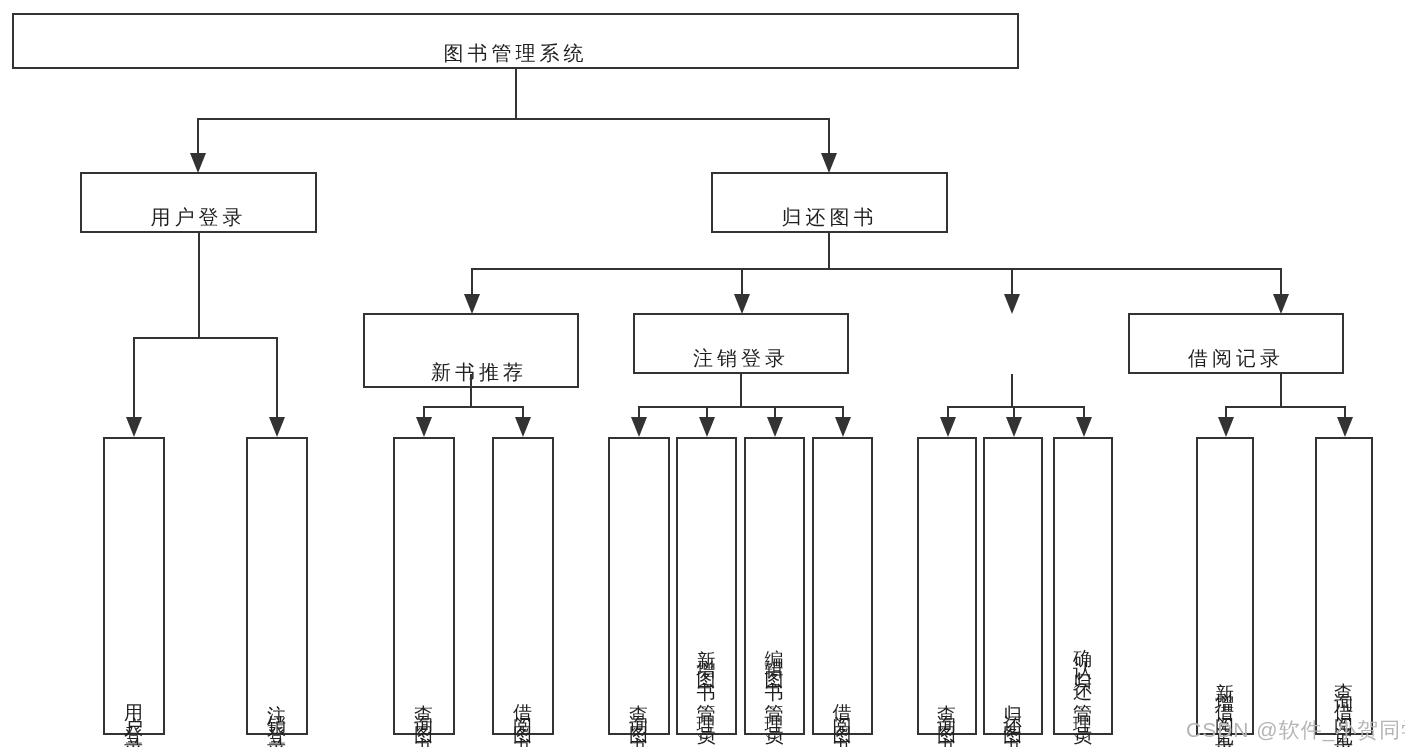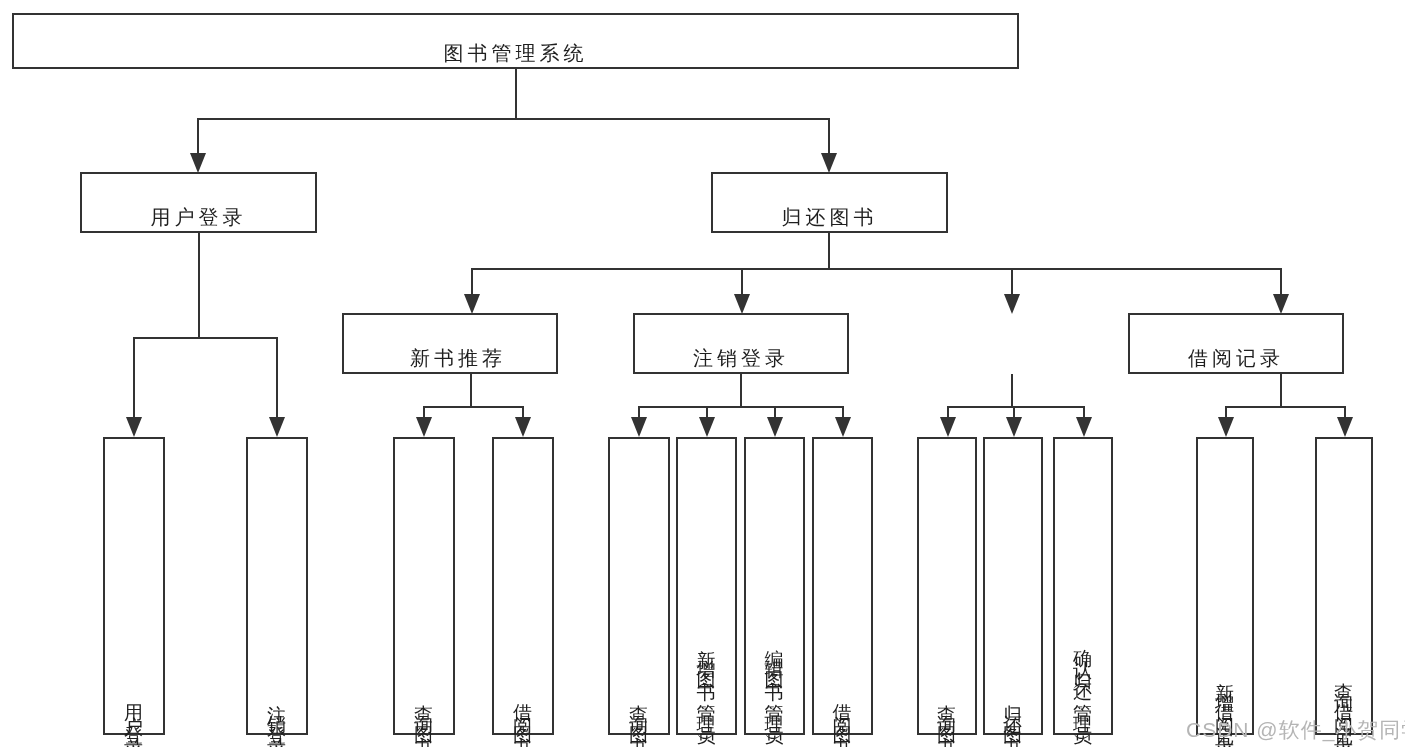--- a/index.html
+++ b/index.html
@@ -63,21 +63,21 @@
   <div class="hline" style="left:471px; top:268px; width:811px;"></div>
   <div class="vline" style="left:471px;  top:268px; height:28px;"></div>
   <div class="tri" style="left:464px;  top:294px;"></div>
   <div class="vline" style="left:741px;  top:268px; height:28px;"></div>
   <div class="tri" style="left:734px;  top:294px;"></div>
   <div class="vline" style="left:1011px; top:268px; height:28px;"></div>
   <div class="tri" style="left:1004px; top:294px;"></div>
   <div class="vline" style="left:1280px; top:268px; height:28px;"></div>
   <div class="tri" style="left:1273px; top:294px;"></div>
 
-  <div class="box" style="left:342px; top:313px; width:216px; height:61px;padding-left:16px;">
+  <div class="box" style="left:363px; top:313px; width:216px; height:75px;padding-left:16px;">
     <span class="hlabel">新书推荐</span>
   </div>
   <div class="box" style="left:633px; top:313px; width:216px; height:61px;">
     <span class="hlabel">注销登录</span>
   </div>
   <div class="box" style="left:1128px; top:313px; width:216px; height:61px;">
     <span class="hlabel">借阅记录</span>
   </div>
 
   <div class="vline" style="left:470px;  top:374px; height:34px;"></div>

